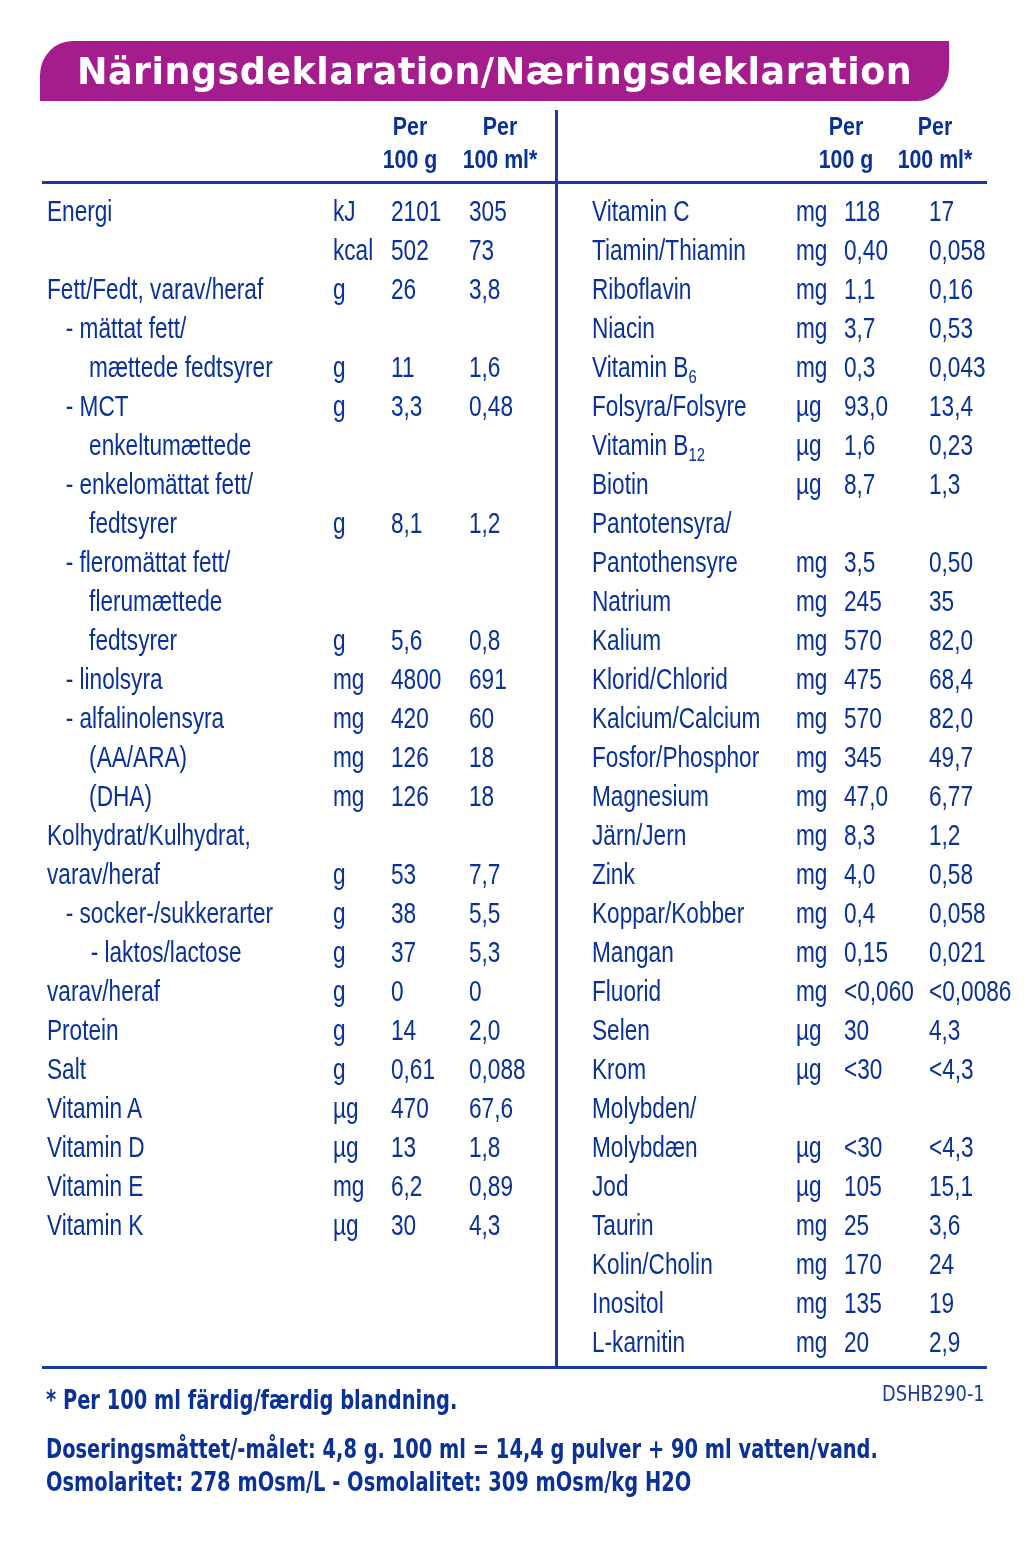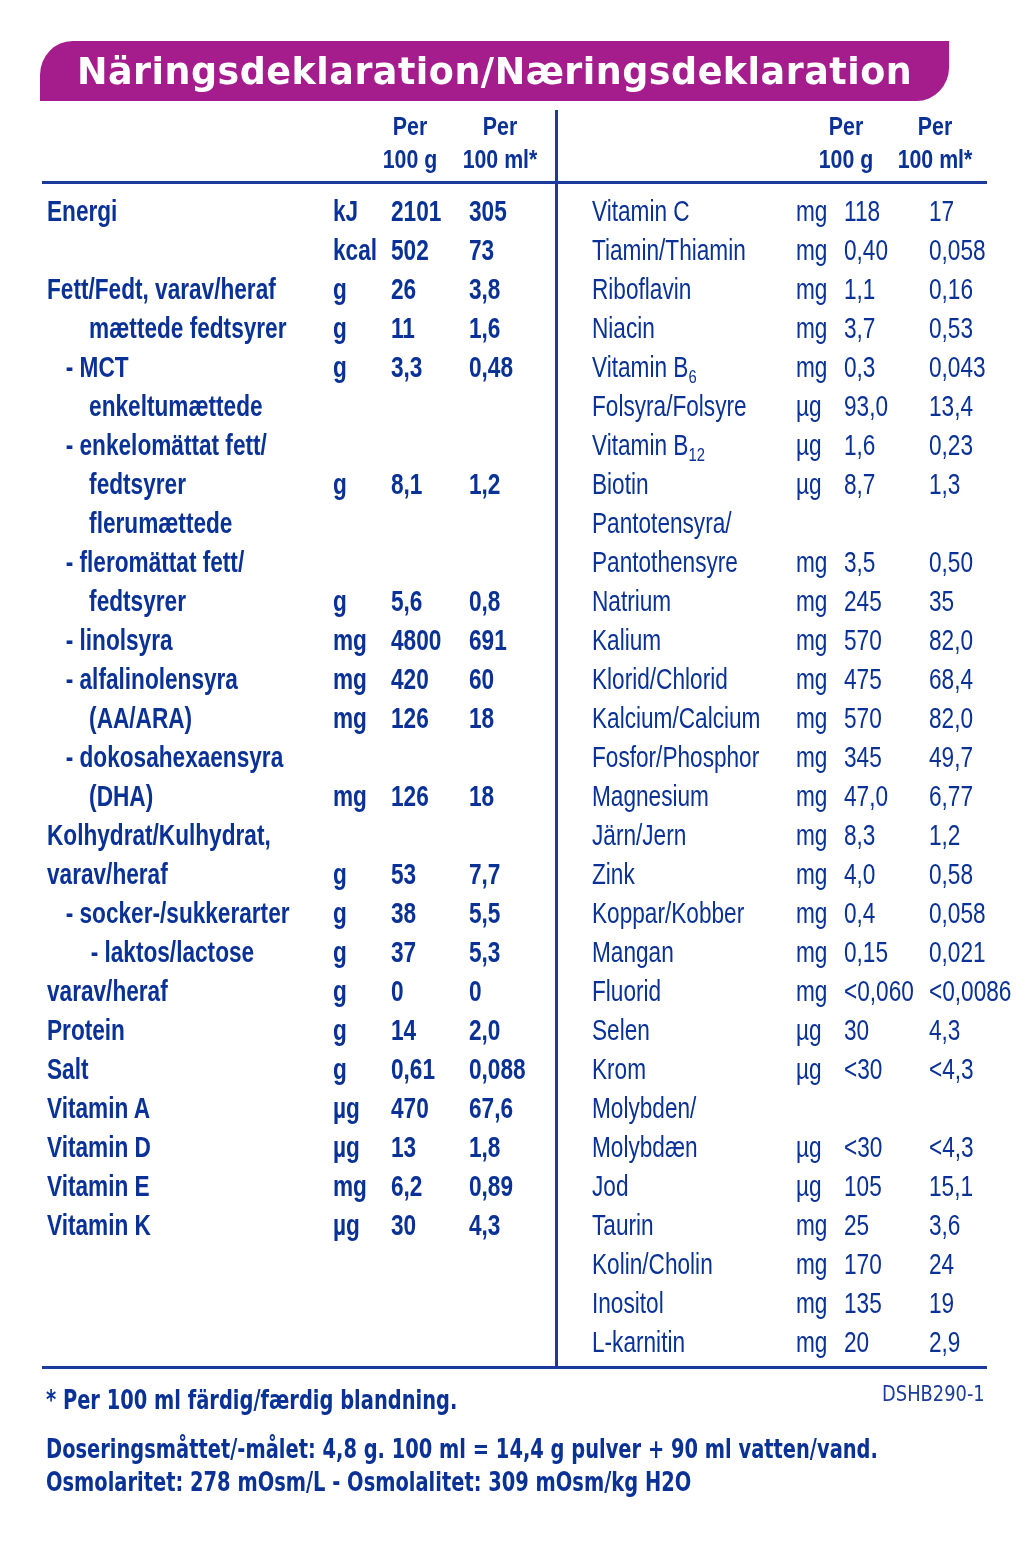--- a/index.html
+++ b/index.html
@@ -59,40 +59,46 @@
 </div>
 <div class="col-head" style="left:880px; top:110px; width:110px;">
   <div>Per</div>
   <div>100 ml*</div>
 </div>
 
 <div class="hline" style="top:181px;"></div>
 <div class="vline"></div>
 <div class="hline" style="top:1366px;"></div>
 
-<div class="rows left" id="left-rows" style="left:47px; width:505px;font-weight:bold;">
+<div class="rows left" id="left-rows" style="left:47px; width:505px;">
     <div class="row">
       <span class="name"><span>Energi</span></span>
       <span class="unit">kJ</span>
       <span class="v1">2101</span>
       <span class="v2">305</span>
     </div>
     <div class="row">
       <span class="name"><span></span></span>
       <span class="unit">kcal</span>
       <span class="v1">502</span>
       <span class="v2">73</span>
     </div>
     <div class="row">
       <span class="name"><span>Fett/Fedt, varav/heraf</span></span>
       <span class="unit">g</span>
       <span class="v1">26</span>
       <span class="v2">3,8</span>
     </div>
     <div class="row">
+      <span class="name indent1"><span>- mättat fett/</span></span>
+      <span class="unit"></span>
+      <span class="v1"></span>
+      <span class="v2"></span>
+    </div>
+    <div class="row">
       <span class="name indent1b"><span>mættede fedtsyrer</span></span>
       <span class="unit">g</span>
       <span class="v1">11</span>
       <span class="v2">1,6</span>
     </div>
     <div class="row">
       <span class="name indent1"><span>- MCT</span></span>
       <span class="unit">g</span>
       <span class="v1">3,3</span>
       <span class="v2">0,48</span>
@@ -109,27 +115,27 @@
       <span class="v1"></span>
       <span class="v2"></span>
     </div>
     <div class="row">
       <span class="name indent1b"><span>fedtsyrer</span></span>
       <span class="unit">g</span>
       <span class="v1">8,1</span>
       <span class="v2">1,2</span>
     </div>
     <div class="row">
+      <span class="name indent1"><span>- fleromättat fett/</span></span>
+      <span class="unit"></span>
+      <span class="v1"></span>
+      <span class="v2"></span>
+    </div>
+    <div class="row">
       <span class="name indent1b"><span>flerumættede</span></span>
-      <span class="unit"></span>
-      <span class="v1"></span>
-      <span class="v2"></span>
-    </div>
-    <div class="row">
-      <span class="name indent1"><span>- fleromättat fett/</span></span>
       <span class="unit"></span>
       <span class="v1"></span>
       <span class="v2"></span>
     </div>
     <div class="row">
       <span class="name indent1b"><span>fedtsyrer</span></span>
       <span class="unit">g</span>
       <span class="v1">5,6</span>
       <span class="v2">0,8</span>
     </div>
@@ -143,26 +149,20 @@
       <span class="name indent1"><span>- alfalinolensyra</span></span>
       <span class="unit">mg</span>
       <span class="v1">420</span>
       <span class="v2">60</span>
     </div>
     <div class="row">
       <span class="name indent1b"><span>(AA/ARA)</span></span>
       <span class="unit">mg</span>
       <span class="v1">126</span>
       <span class="v2">18</span>
-    </div>
-    <div class="row">
-      <span class="name indent1"><span>- dokosahexaensyra</span></span>
-      <span class="unit"></span>
-      <span class="v1"></span>
-      <span class="v2"></span>
     </div>
     <div class="row">
       <span class="name indent1b"><span>(DHA)</span></span>
       <span class="unit">mg</span>
       <span class="v1">126</span>
       <span class="v2">18</span>
     </div>
     <div class="row">
       <span class="name"><span>Kolhydrat/Kulhydrat,</span></span>
       <span class="unit"></span>

